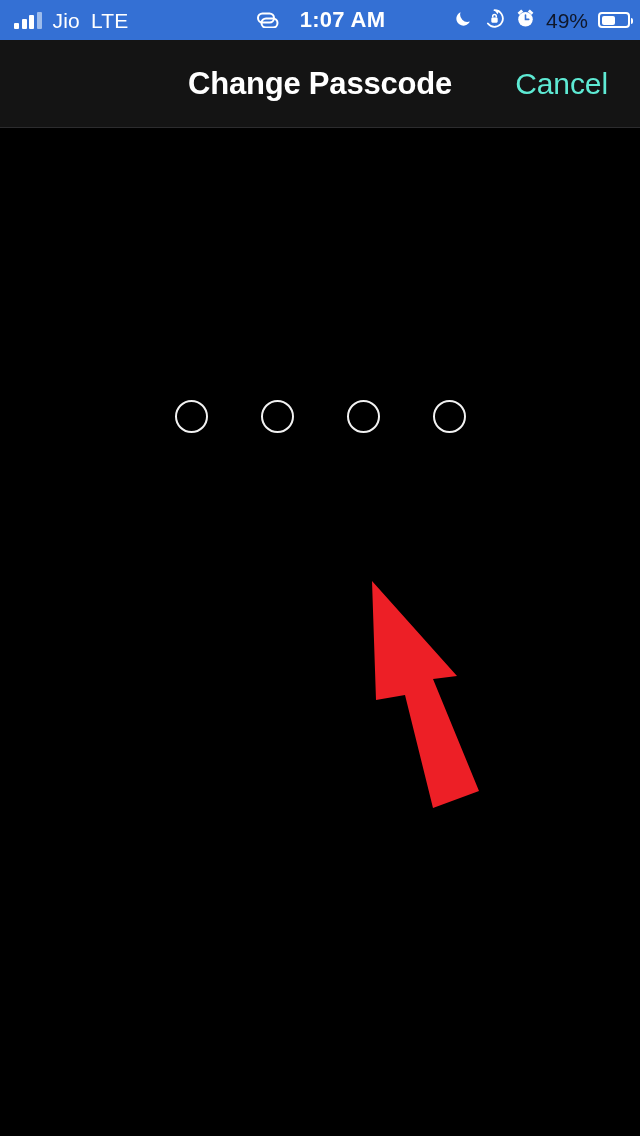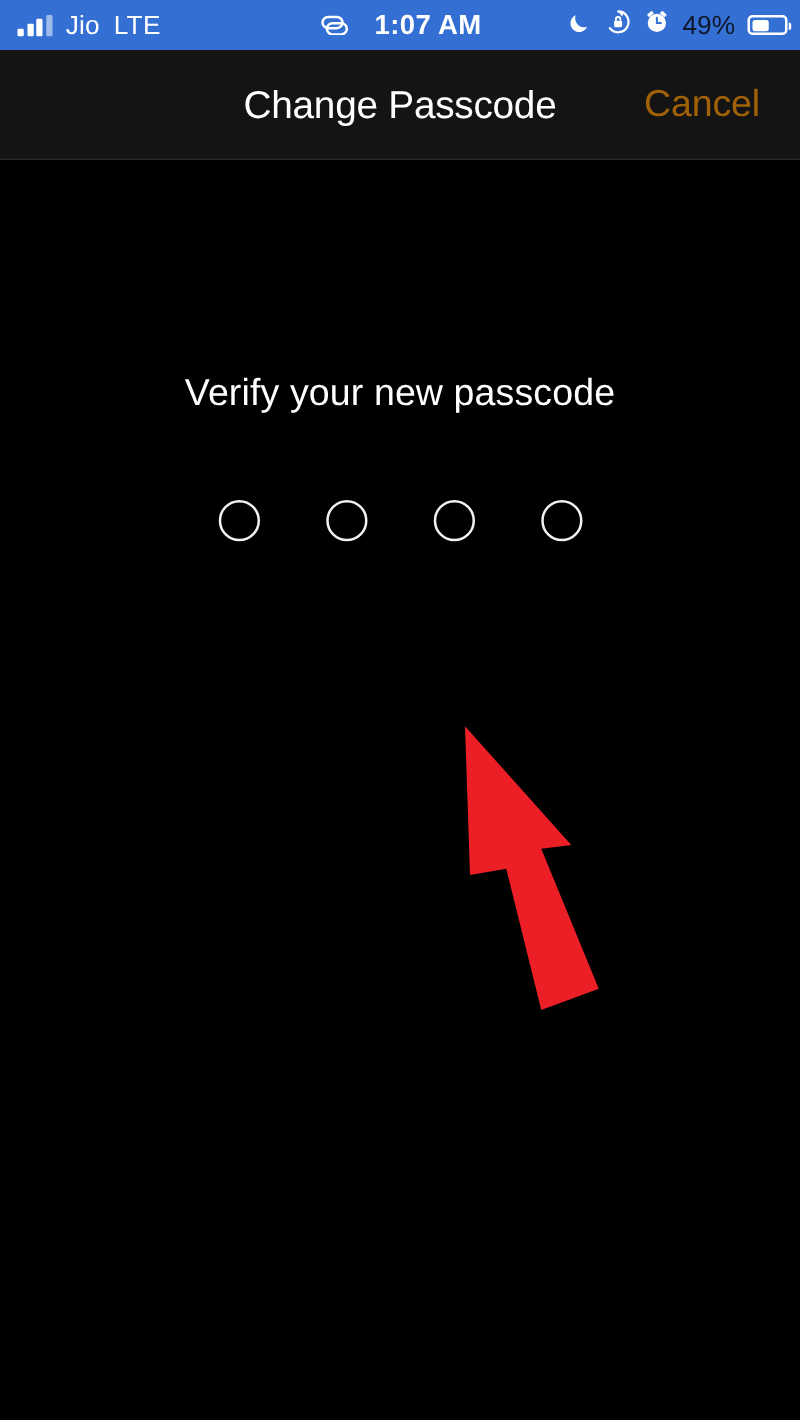--- a/index.html
+++ b/index.html
@@ -148,21 +148,21 @@
   #nav-title {
     position: absolute;
     left: 0;
     top: 0;
     width: 640px;
     height: 87px;
     display: flex;
     align-items: center;
     justify-content: center;
     font-size: 31px;
-    font-weight: normal;
+    font-weight: bold;
     color: #ffffff;
     letter-spacing: -0.2px;
   }
   #cancel-button {
     position: absolute;
     right: 26px;
     top: 0;
     height: 87px;
     display: flex;
     align-items: center;
@@ -278,26 +278,25 @@
       </span>
       <span class="sb-pct">49%</span>
       <span class="battery">
           <span style="width: 49%;"></span>
         </span>
     </div>
   </div>
 
   <div id="nav-bar" style="background: rgb(20, 20, 20);">
     <div id="nav-title">Change Passcode</div>
-    <button id="cancel-button" style="color: #a16207;">Cancel</button>
+    <button id="cancel-button" style="color: #5eead4;">Cancel</button>
   </div>
 
   <div id="content">
 
-    <div id="prompt-label">Verify your new passcode</div>
 
     <div id="passcode-dots">
       <span class="dot"></span>
       <span class="dot"></span>
       <span class="dot"></span>
       <span class="dot"></span>
     </div>
 
     <svg id="arrow-annotation" viewBox="0 0 140 250" xmlns="http://www.w3.org/2000/svg">
       <polygon points="17,12 21,131 50,126 78,239 124,222 78,110 102,107" fill="#ED1F26"></polygon>

